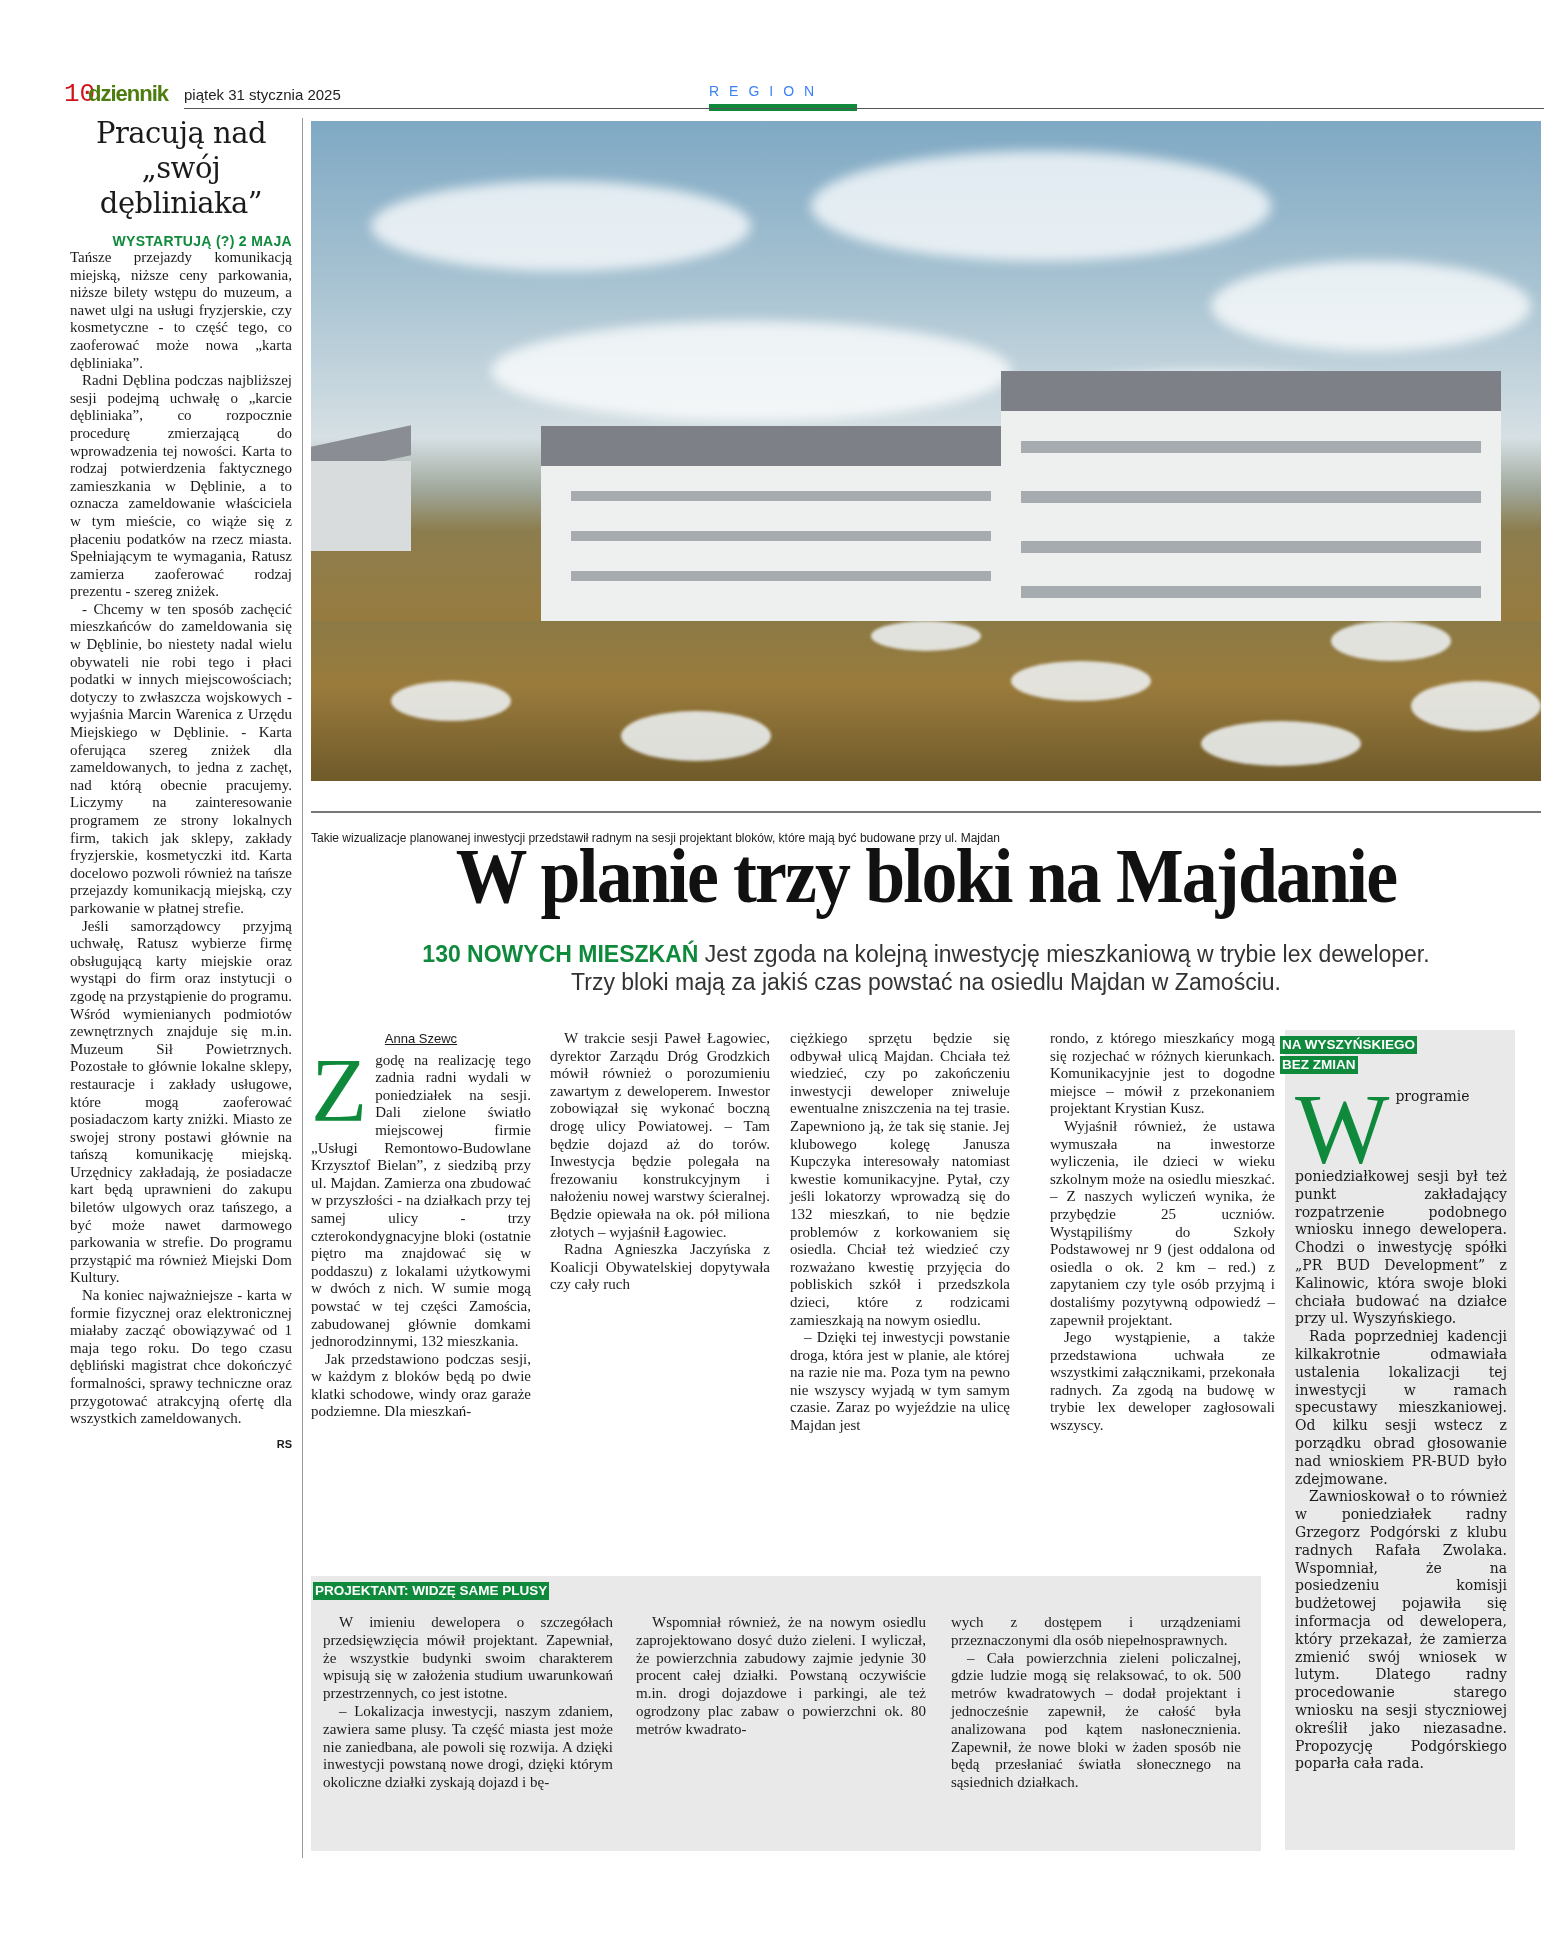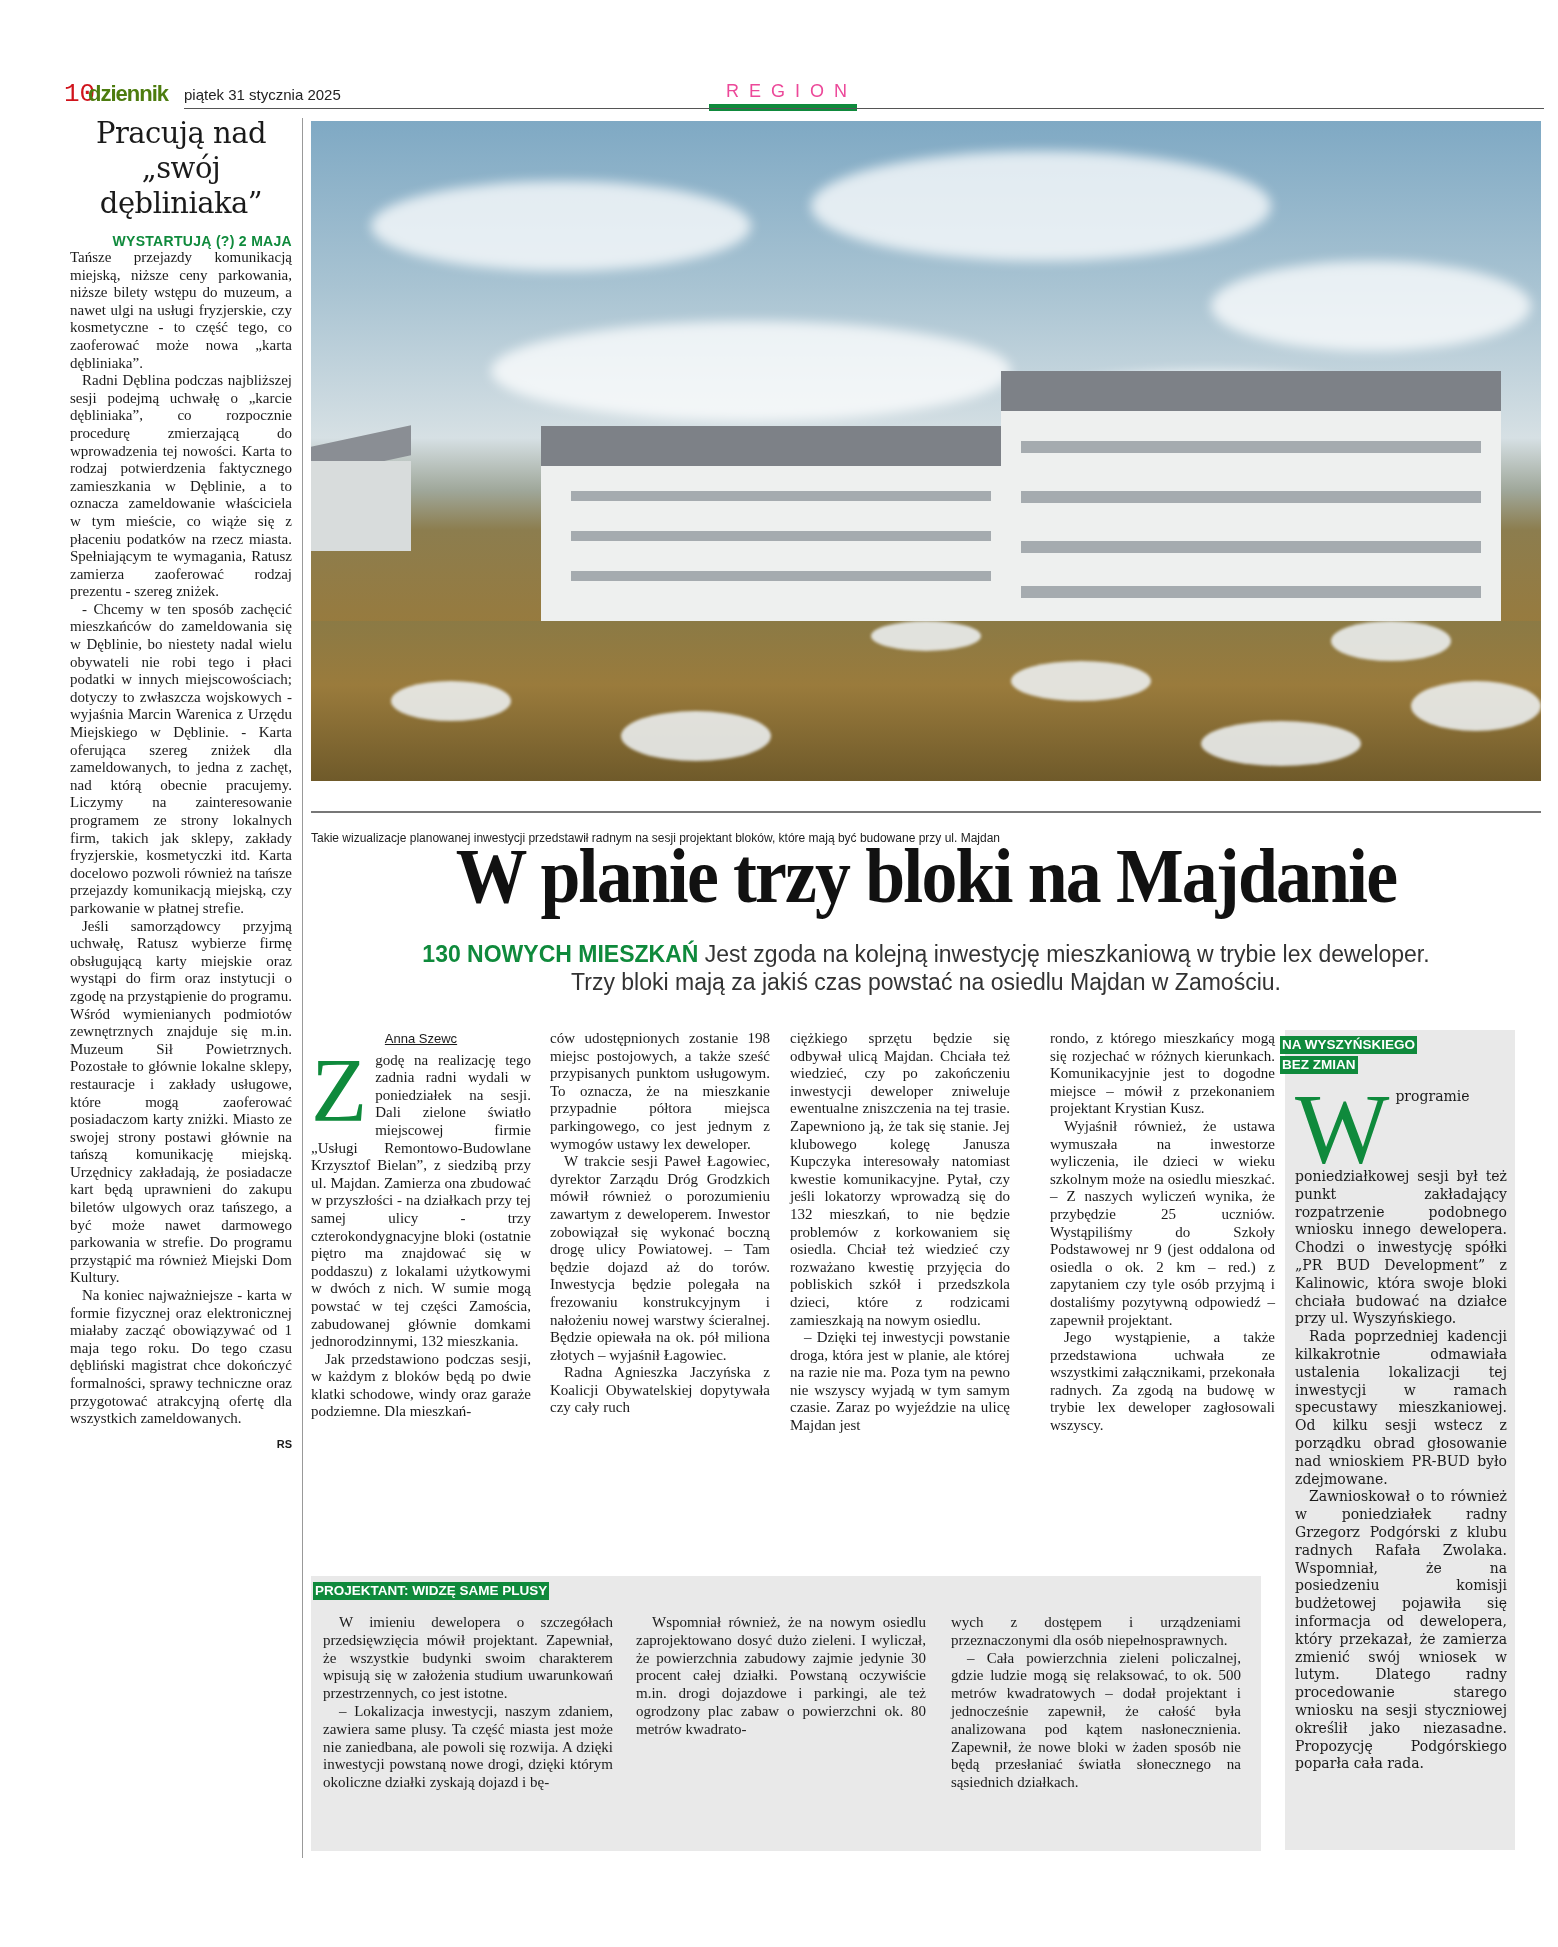--- a/index.html
+++ b/index.html
@@ -4,21 +4,21 @@
 <style>
   * { box-sizing: border-box; margin: 0; padding: 0; }
   html, body { width: 1558px; height: 1947px; background: #ffffff; overflow: hidden; }
   body { position: relative; font-family: "DejaVu Serif", serif; color: #1a1a1a; }
 
   .header { position: absolute; left: 64px; top: 80px; width: 1480px; height: 30px; }
   .header .rule { position: absolute; left: 120px; right: 0; top: 28px; height: 1px; background: #555; }
   .page-num { position: absolute; left: 0; top: 0; font-family: Liberation Mono, monospace; font-size: 26px; color: #d0131b; line-height: 28px; }
   .logo { position: absolute; left: 24px; top: 2px; font-family: "Liberation Sans", sans-serif; font-weight: bold; font-size: 22px; color: #4d7c0f; letter-spacing: -1px; line-height: 24px; }
   .date { position: absolute; left: 120px; top: 6px; font-family: "Liberation Sans", sans-serif; font-size: 15px; color: #222; }
-  .section { position: absolute; left: 645px; top: 0; width: 148px; text-align: right; font-family: "Liberation Sans", sans-serif; font-size: 18px; letter-spacing: 10px; color: #ec4899; line-height: 22px; }
+  .section { position: absolute; left: 645px; top: 0; width: 148px; text-align: left; font-family: "Liberation Sans", sans-serif; font-size: 14px; letter-spacing: 10px; color: #3b82f6; line-height: 22px; }
   .section-bar { position: absolute; left: 645px; top: 24px; width: 148px; height: 7px; background: #0f8a3c; }
 
   .vrule { position: absolute; width: 1px; background: #999; }
 
   .side-col { position: absolute; left: 70px; top: 116px; width: 222px; }
   .side-title { font-family: "DejaVu Serif", serif; font-size: 29px; line-height: 35px; text-align: center; font-weight: normal; color: #1a1a1a; letter-spacing: -0.5px; }
   .side-kicker { margin-top: 12px; font-family: "Liberation Sans", sans-serif; font-weight: bold; color: #0f8a3c; font-size: 14px; text-align: right; letter-spacing: 0.3px; }
   .side-body p { font-family: "Liberation Serif", serif; font-size: 15px; line-height: 17.6px; text-align: justify; text-indent: 12px; hyphens: manual; }
   .side-body p.first { text-indent: 0; }
   .sig { text-align: right; font-family: "Liberation Sans", sans-serif; font-weight: bold; font-size: 11px; margin-top: 10px; }
@@ -124,21 +124,20 @@
   <span>Trzy bloki mają za jakiś czas powstać na osiedlu Majdan w Zamościu.</span>
 </div>
 
 <div class="col" style="left:311px; top:1030px; width:220px;">
   <div class="author">Anna Szewc</div>
   <span class="dropcap">Z</span>
   <p class="noind">godę na realizację tego zadnia radni wydali w poniedziałek na sesji. Dali zielone światło miejscowej firmie „Usługi Remontowo-Budowlane Krzysztof Bielan”, z siedzibą przy ul. Majdan. Zamierza ona zbudować w przyszłości - na działkach przy tej samej ulicy - trzy czterokondygnacyjne bloki (ostatnie piętro ma znajdować się w poddaszu) z lokalami użytkowymi w dwóch z nich. W sumie mogą powstać w tej części Zamościa, zabudowanej głównie domkami jednorodzinnymi, 132 mieszkania.</p>
   <p>Jak przedstawiono podczas sesji, w każdym z bloków będą po dwie klatki schodowe, windy oraz garaże podziemne. Dla mieszkań-</p>
 </div>
 <div class="col" style="left:550px; top:1030px; width:220px;">
-  <p class="noind">ców udostępnionych zostanie 198 miejsc postojowych, a także sześć przypisanych punktom usługowym. To oznacza, że na mieszkanie przypadnie półtora miejsca parkingowego, co jest jednym z wymogów ustawy lex deweloper.</p>
   <p>W trakcie sesji Paweł Łagowiec, dyrektor Zarządu Dróg Grodzkich mówił również o porozumieniu zawartym z deweloperem. Inwestor zobowiązał się wykonać boczną drogę ulicy Powiatowej. – Tam będzie dojazd aż do torów. Inwestycja będzie polegała na frezowaniu konstrukcyjnym i nałożeniu nowej warstwy ścieralnej. Będzie opiewała na ok. pół miliona złotych – wyjaśnił Łagowiec.</p>
   <p>Radna Agnieszka Jaczyńska z Koalicji Obywatelskiej dopytywała czy cały ruch</p>
 </div>
 <div class="col" style="left:790px; top:1030px; width:220px;">
   <p class="noind">ciężkiego sprzętu będzie się odbywał ulicą Majdan. Chciała też wiedzieć, czy po zakończeniu inwestycji deweloper zniweluje ewentualne zniszczenia na tej trasie. Zapewniono ją, że tak się stanie. Jej klubowego kolegę Janusza Kupczyka interesowały natomiast kwestie komunikacyjne. Pytał, czy jeśli lokatorzy wprowadzą się do 132 mieszkań, to nie będzie problemów z korkowaniem się osiedla. Chciał też wiedzieć czy rozważano kwestię przyjęcia do pobliskich szkół i przedszkola dzieci, które z rodzicami zamieszkają na nowym osiedlu.</p>
   <p>– Dzięki tej inwestycji powstanie droga, która jest w planie, ale której na razie nie ma. Poza tym na pewno nie wszyscy wyjadą w tym samym czasie. Zaraz po wyjeździe na ulicę Majdan jest</p>
 </div>
 <div class="col" style="left:1030px; top:1030px; width:225px;margin-left:20px;">
   <p class="noind">rondo, z którego mieszkańcy mogą się rozjechać w różnych kierunkach. Komunikacyjnie jest to dogodne miejsce – mówił z przekonaniem projektant Krystian Kusz.</p>
   <p>Wyjaśnił również, że ustawa wymuszała na inwestorze wyliczenia, ile dzieci w wieku szkolnym może na osiedlu mieszkać. – Z naszych wyliczeń wynika, że przybędzie 25 uczniów. Wystąpiliśmy do Szkoły Podstawowej nr 9 (jest oddalona od osiedla o ok. 2 km – red.) z zapytaniem czy tyle osób przyjmą i dostaliśmy pozytywną odpowiedź – zapewnił projektant.</p>

